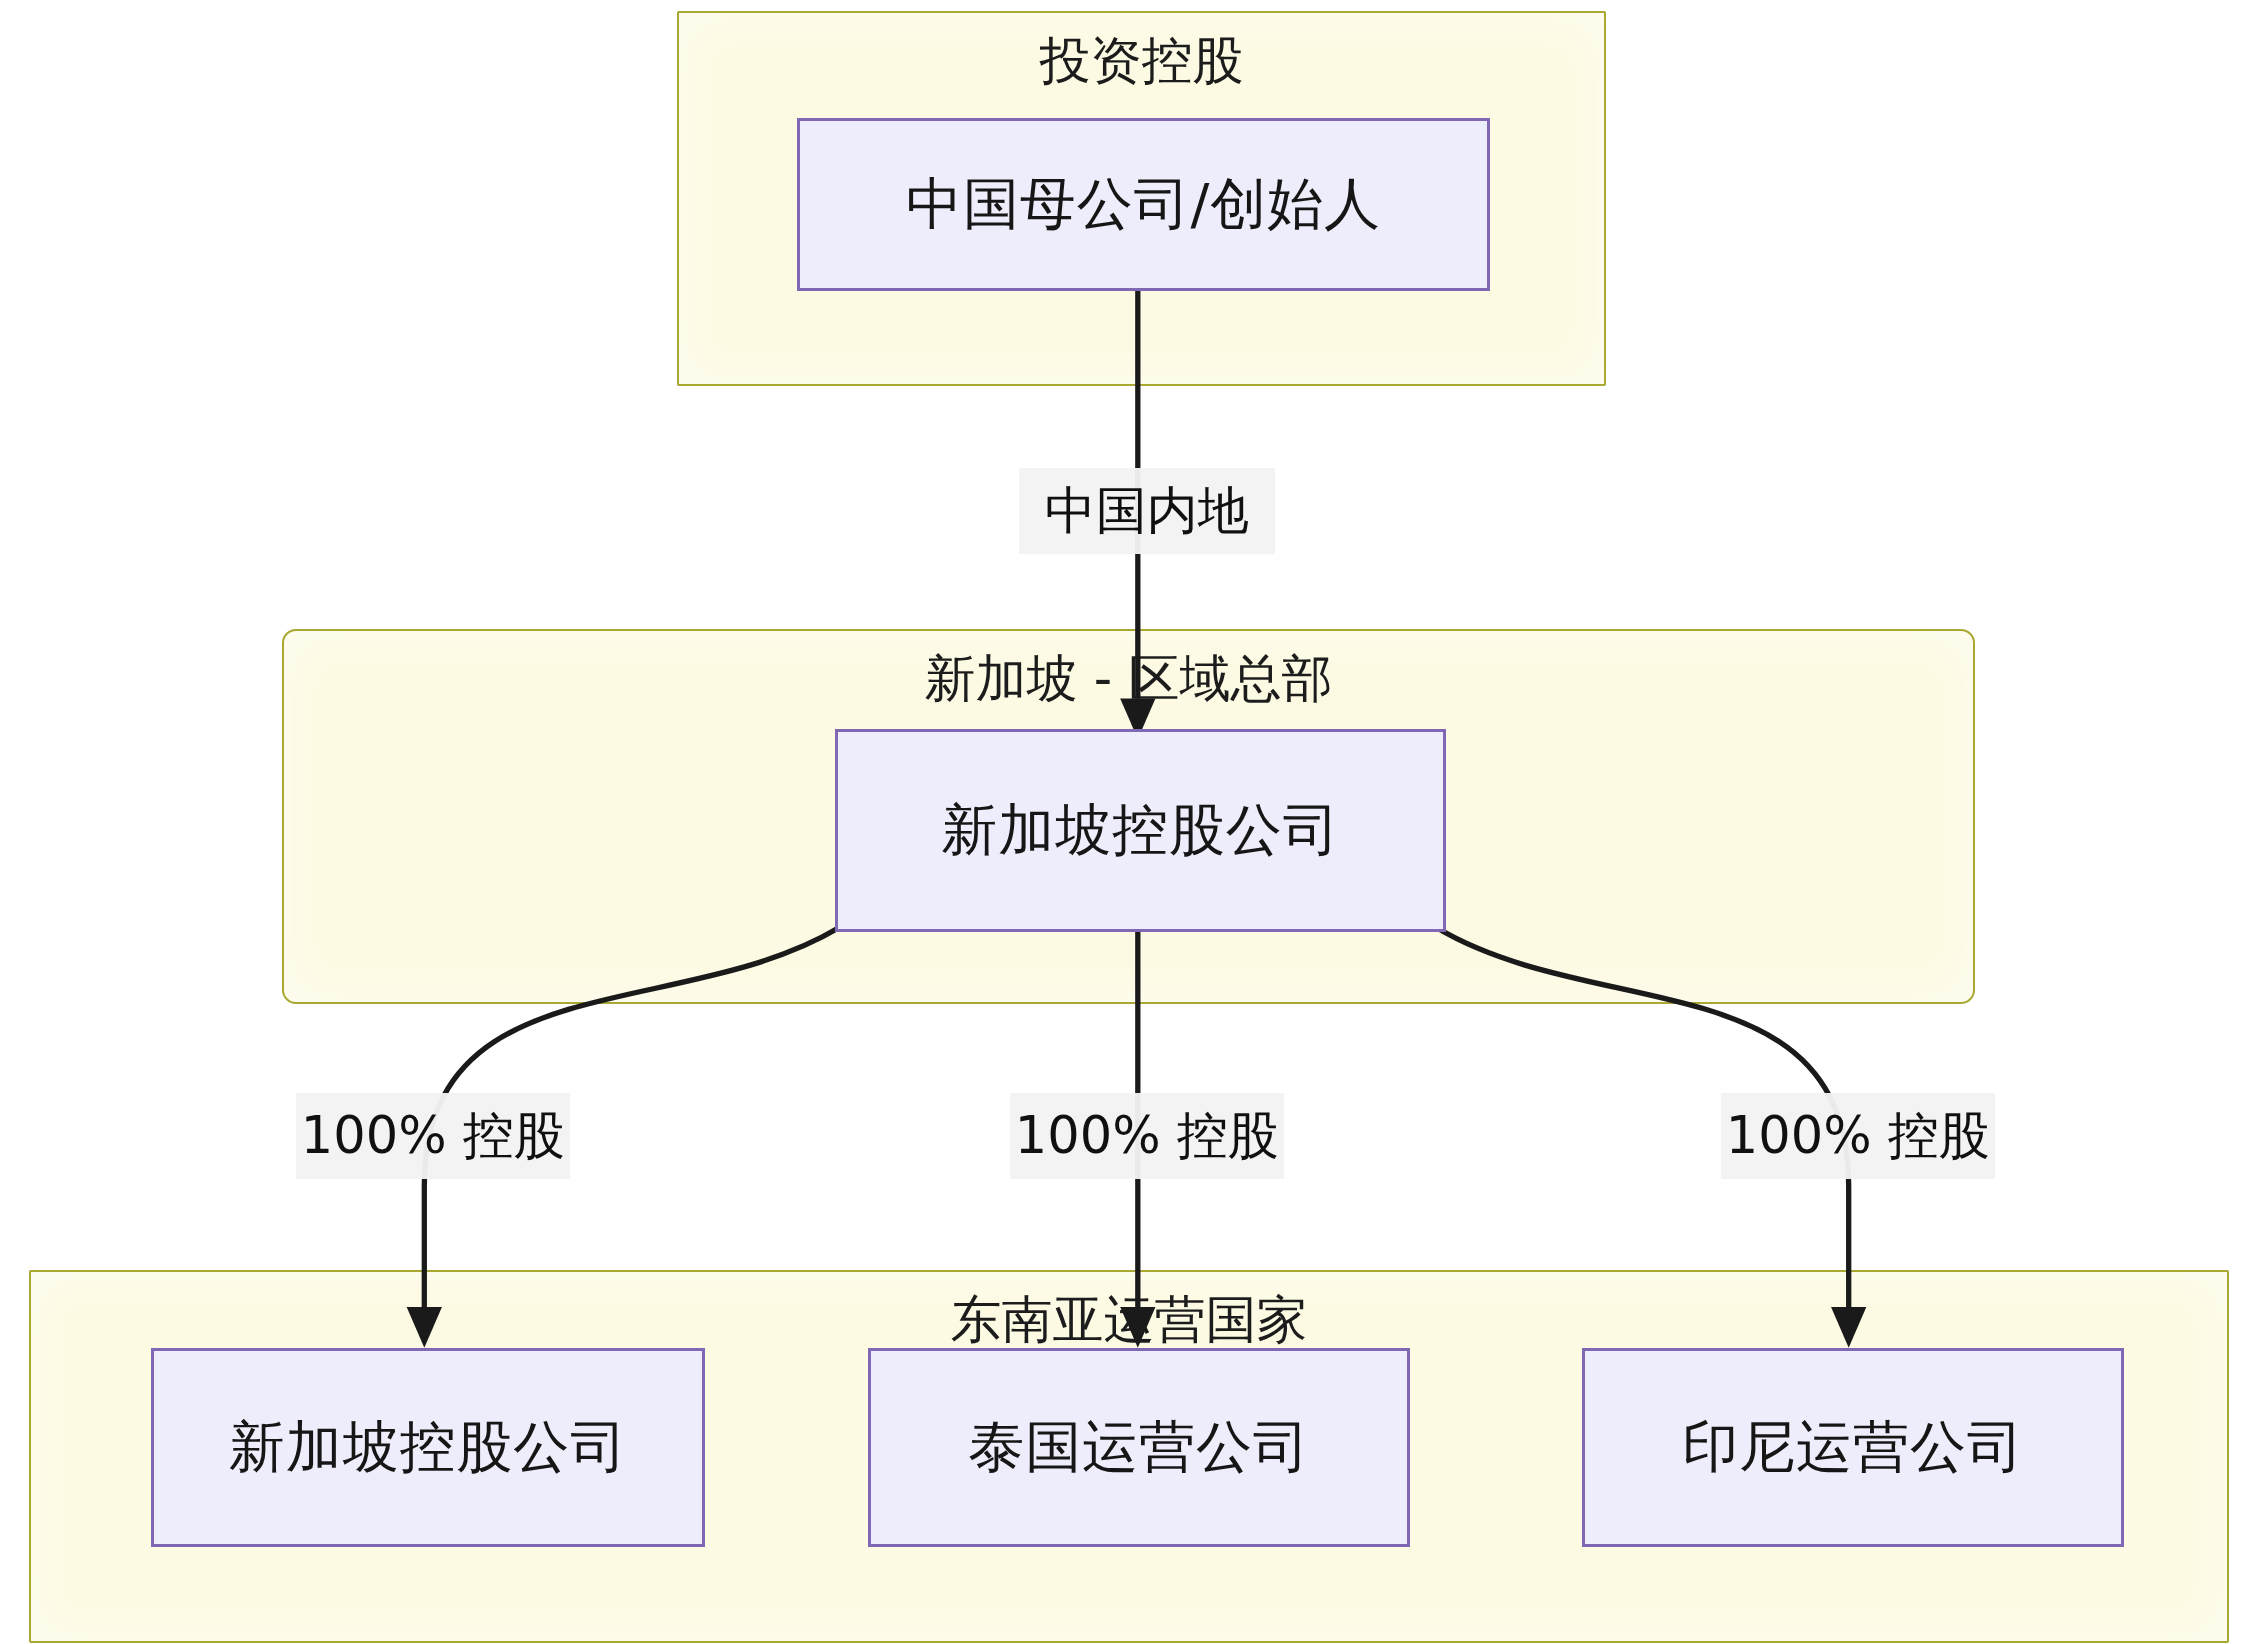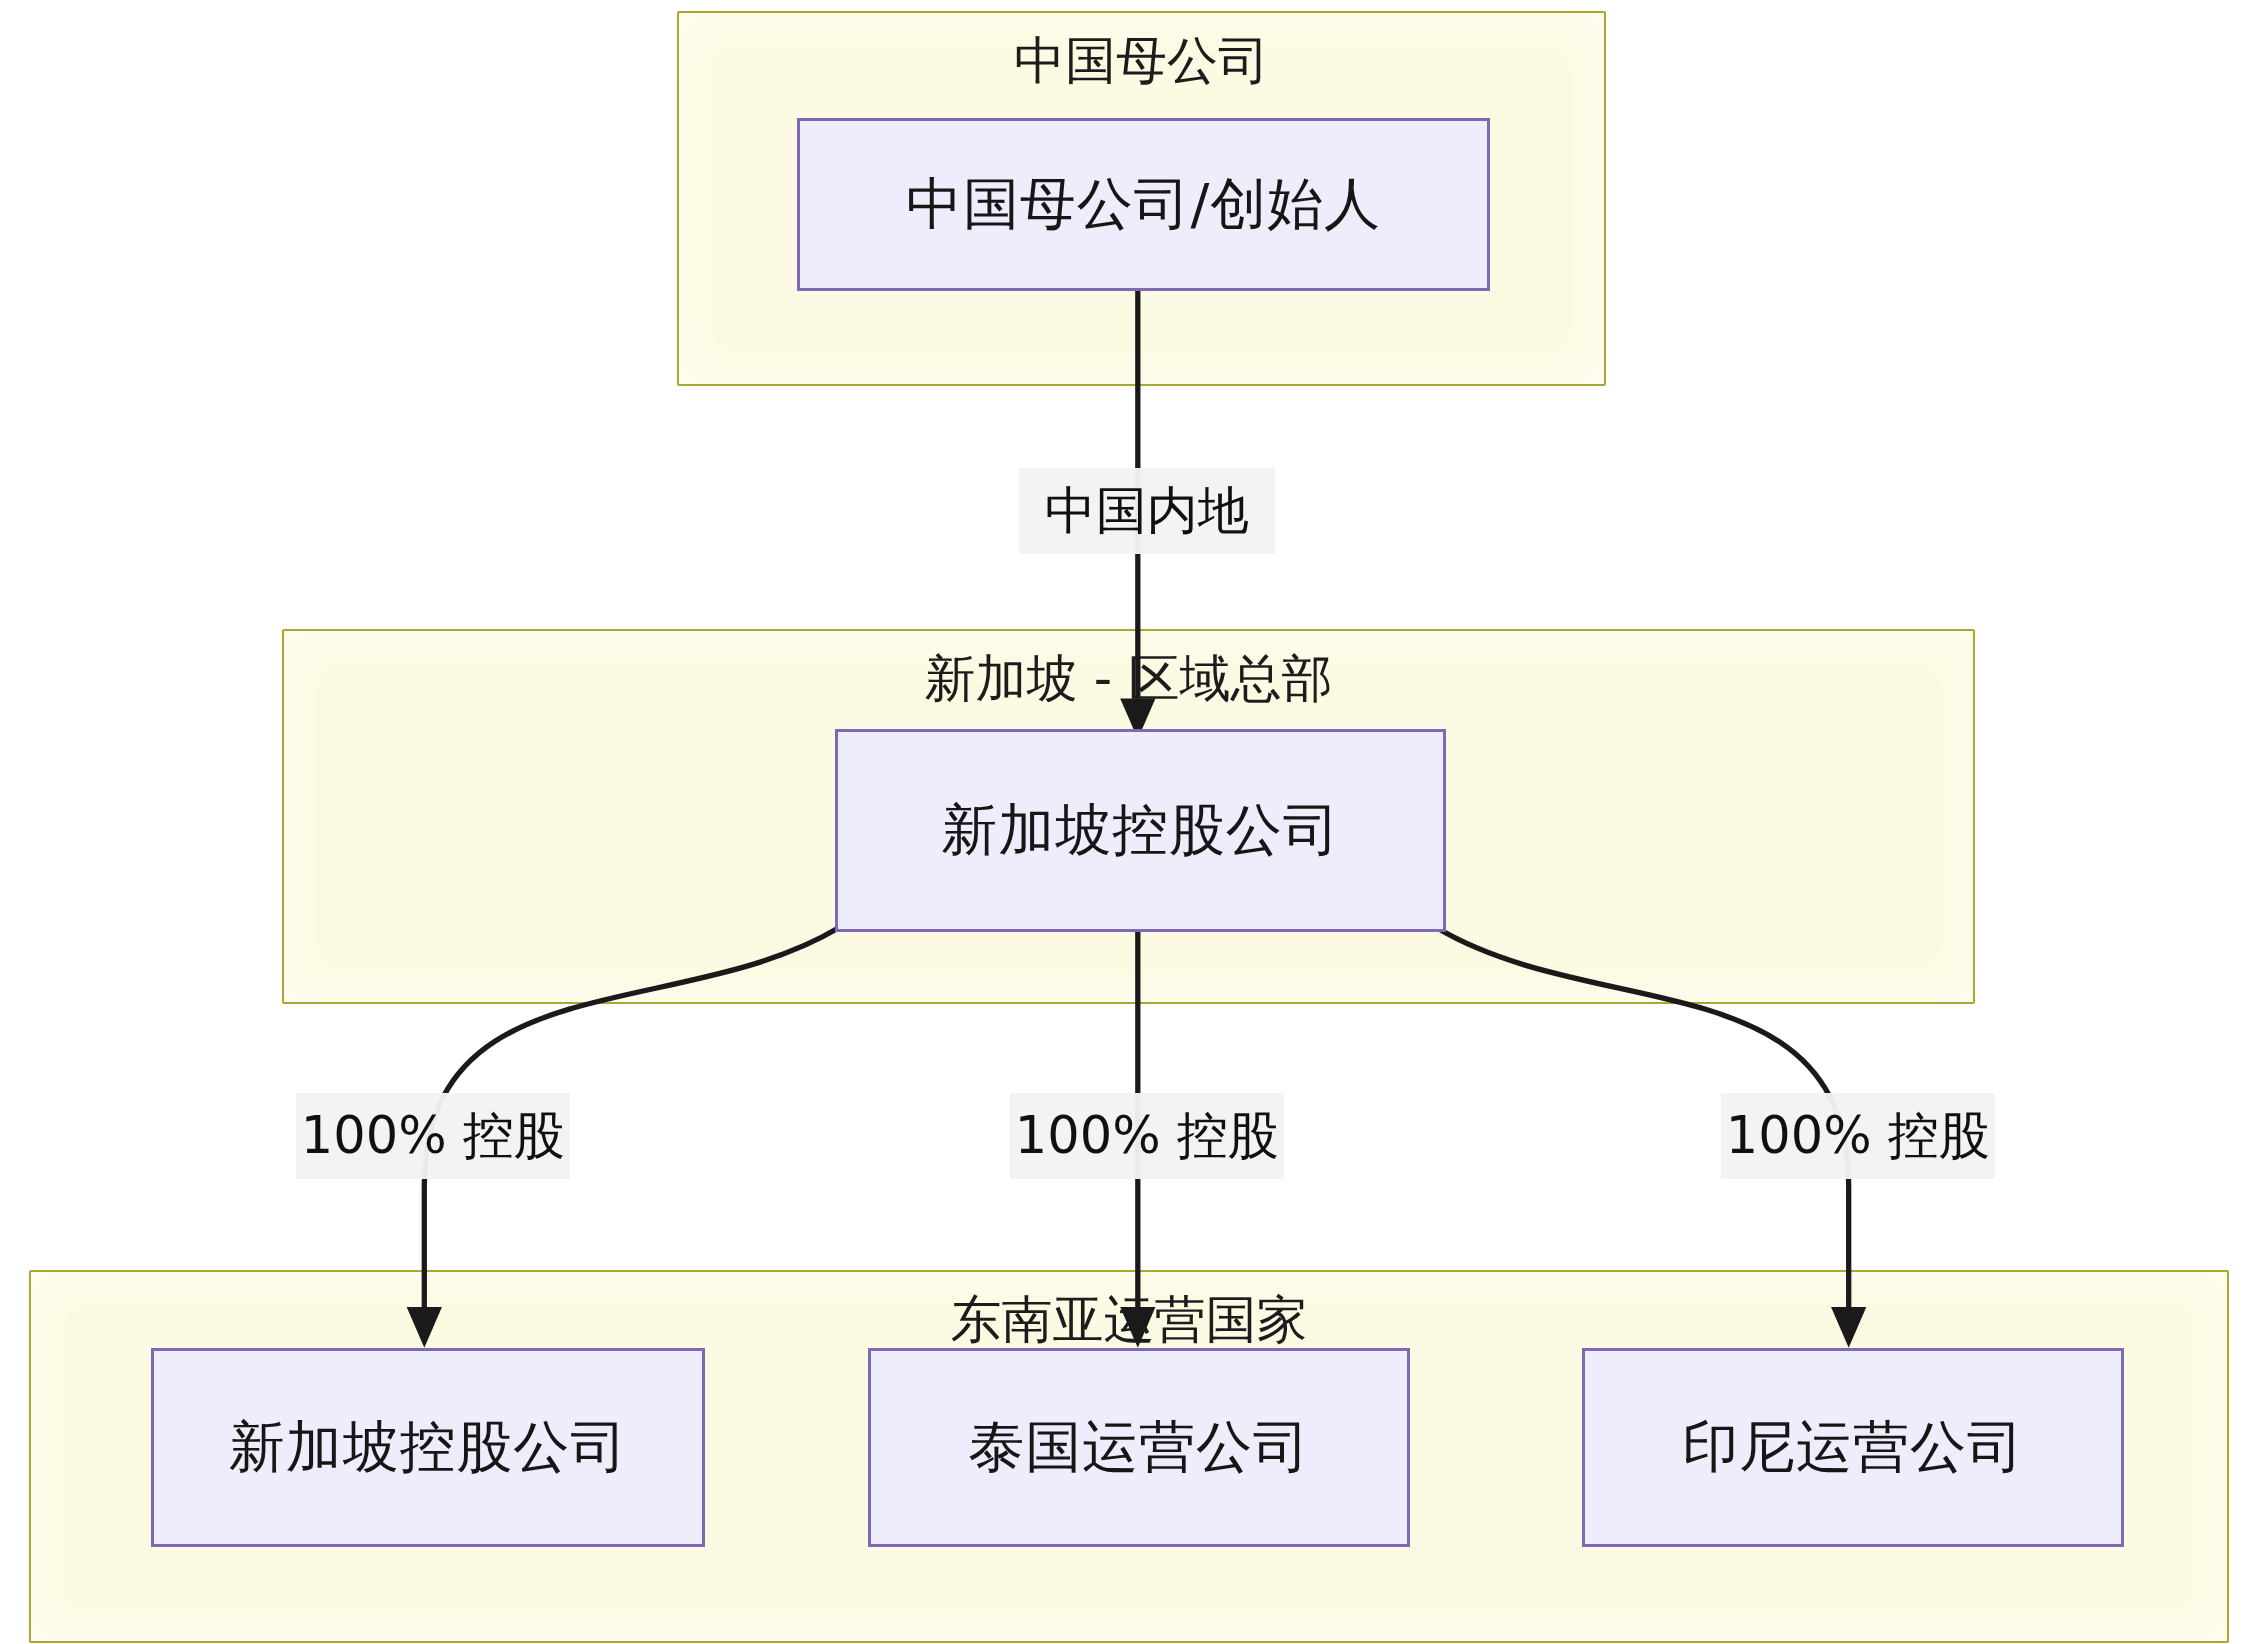--- a/index.html
+++ b/index.html
@@ -26,24 +26,24 @@
     display:flex;align-items:center;justify-content:center;
     font-size:51px;color:#101010;z-index:5;white-space:nowrap;padding:0 8.8px;
   }
 </style>
 </head>
 <body>
 
 <div id="canvas">
 
   <div class="cluster" style="left:677px;top:10.6px;width:925px;height:371px;">
-    <div class="cluster-title">中国母公司</div>
+    <div class="cluster-title">投资控股</div>
   </div>
 
-  <div class="cluster" style="left:282px;top:629px;width:1689px;height:371px;">
+  <div class="cluster" style="left:282px;top:629px;width:1689px;height:371px;border-radius:14px;">
     <div class="cluster-title">新加坡 - 区域总部</div>
   </div>
 
   <div class="cluster" style="left:29px;top:1270px;width:2196px;height:369px;">
     <div class="cluster-title">东南亚运营国家</div>
   </div>
 
   <svg class="edges" width="2258" height="1644" viewBox="0 0 2560 1864">
     <path d="M1290,325 V792" stroke="#1a1a1a" stroke-width="6" fill="none"></path>
     <polygon points="1270,792 1310,792 1290,838" fill="#1a1a1a"></polygon>

